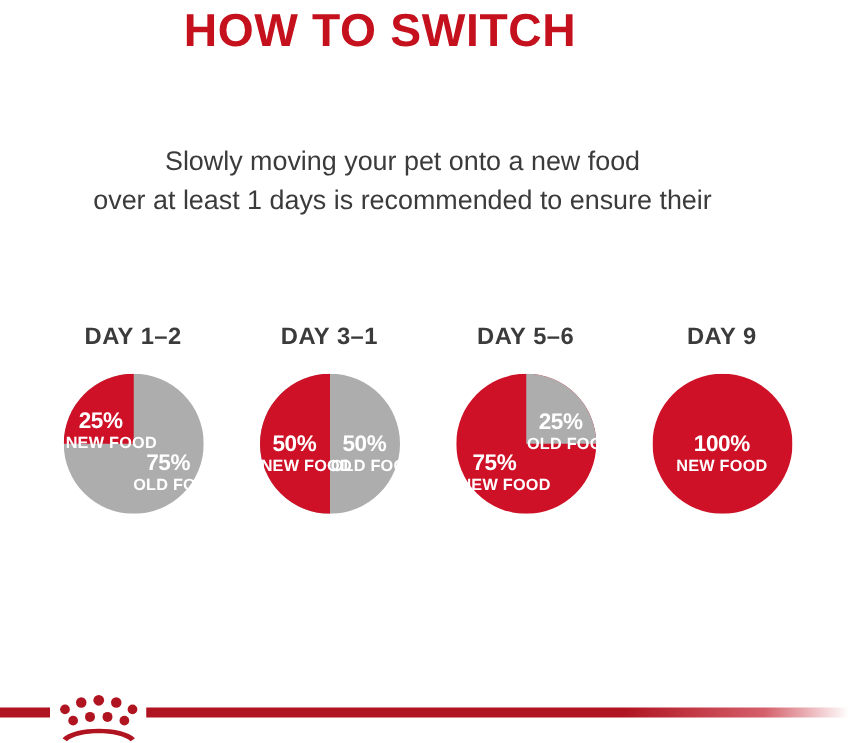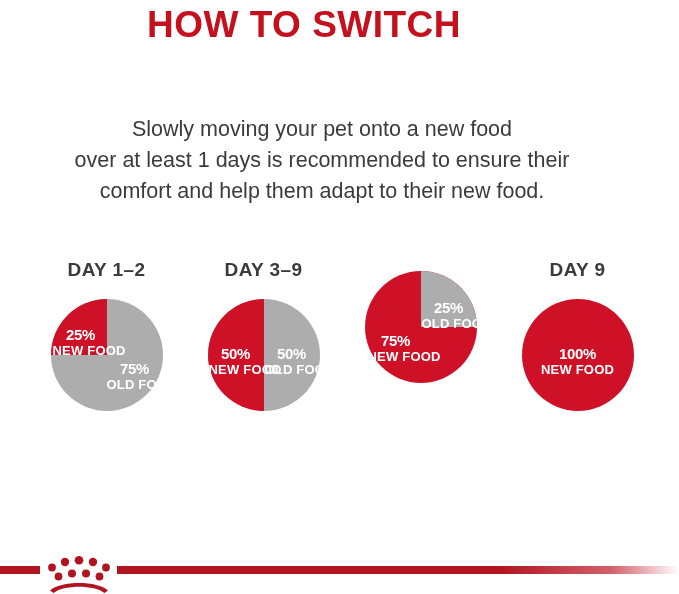--- a/index.html
+++ b/index.html
@@ -83,21 +83,21 @@
   
   .pie-label {
     position: absolute;
     text-align: center;
     color: #ffffff;
     line-height: 1;
     pointer-events: none;
   }
   .pie-label .pct {
     display: block;
-    font-size: 15px;
+    font-size: 18px;
     font-weight: bold;
     letter-spacing: -0.3px;
     font-stretch: condensed;
   }
   .pie-label .who {
     display: block;
     font-size: 13px;
     font-weight: bold;
     letter-spacing: 0.2px;
     margin-top: 2px;
@@ -148,21 +148,20 @@
 </head>
 <body>
 
 <div class="title">
   <span class="line">HOW TO SWITCH</span>
 </div>
 
 <div class="intro">
   <span class="line">Slowly moving your pet onto a new food</span>
   <span class="line">over at least 1 days is recommended to ensure their</span>
-  <span class="line">comfort and help them adapt to their new food.</span>
 </div>
 
 <div class="chart-row">
 
   <div class="chart-cell">
     <div class="day-label">DAY 1–2</div>
     <div class="pie-wrap">
       <svg class="pie-svg" viewBox="0 0 112 112">
         <circle cx="56" cy="56" r="56" fill="#ADADAD"></circle>
         <path d="M56 56 L56 0 A56 56 0 0 0 0 56 Z" fill="#CE1126"></path>
@@ -172,38 +171,39 @@
         <span class="who">NEW FOOD</span>
       </div>
       <div class="pie-label lbl-p1-old">
         <span class="pct">75%</span>
         <span class="who">OLD FOOD</span>
       </div>
     </div>
   </div>
 
   <div class="chart-cell">
-    <div class="day-label">DAY 3–9</div>
+    <div class="day-label">DAY 3–1</div>
     <div class="pie-wrap">
       <svg class="pie-svg" viewBox="0 0 112 112">
         <circle cx="56" cy="56" r="56" fill="#ADADAD"></circle>
         <path d="M56 56 L56 0 A56 56 0 0 0 56 112 Z" fill="#CE1126"></path>
       </svg>
       <div class="pie-label lbl-p2-new">
         <span class="pct">50%</span>
         <span class="who">NEW FOOD</span>
       </div>
       <div class="pie-label lbl-p2-old">
         <span class="pct">50%</span>
         <span class="who">OLD FOOD</span>
       </div>
     </div>
   </div>
 
   <div class="chart-cell">
+    <div class="day-label">DAY 5–6</div>
     <div class="pie-wrap">
       <svg class="pie-svg" viewBox="0 0 112 112">
         <circle cx="56" cy="56" r="56" fill="#CE1126"></circle>
         <path d="M56 56 L56 0 A56 56 0 0 1 112 56 Z" fill="#ADADAD"></path>
       </svg>
       <div class="pie-label lbl-p3-old">
         <span class="pct">25%</span>
         <span class="who">OLD FOOD</span>
       </div>
       <div class="pie-label lbl-p3-new">

